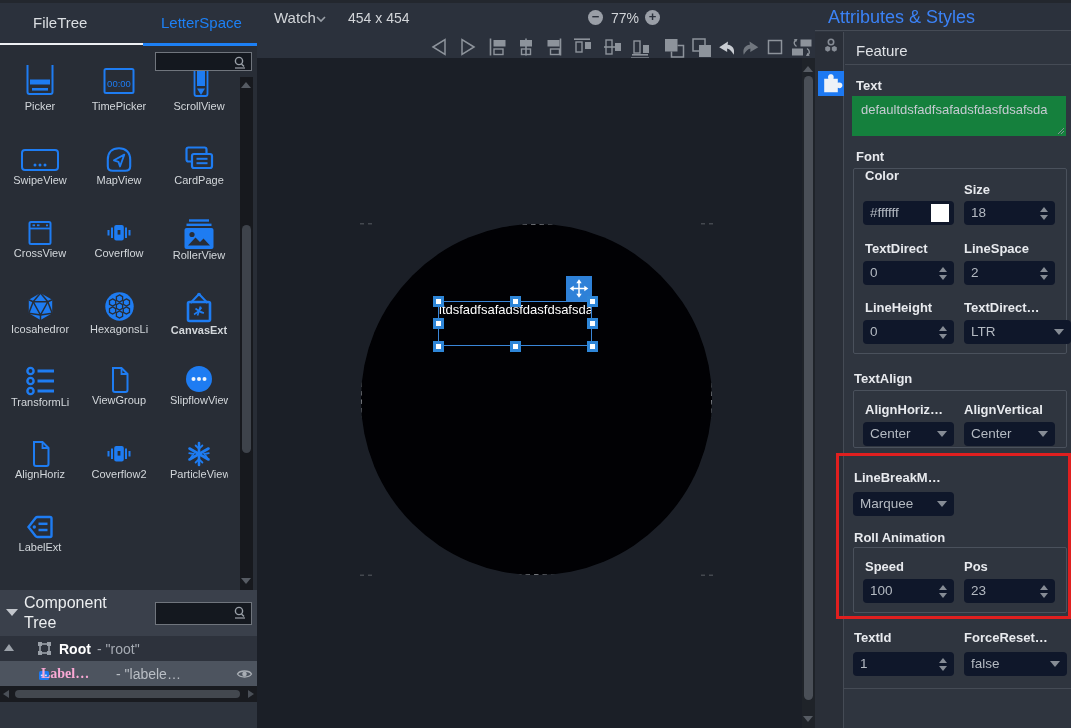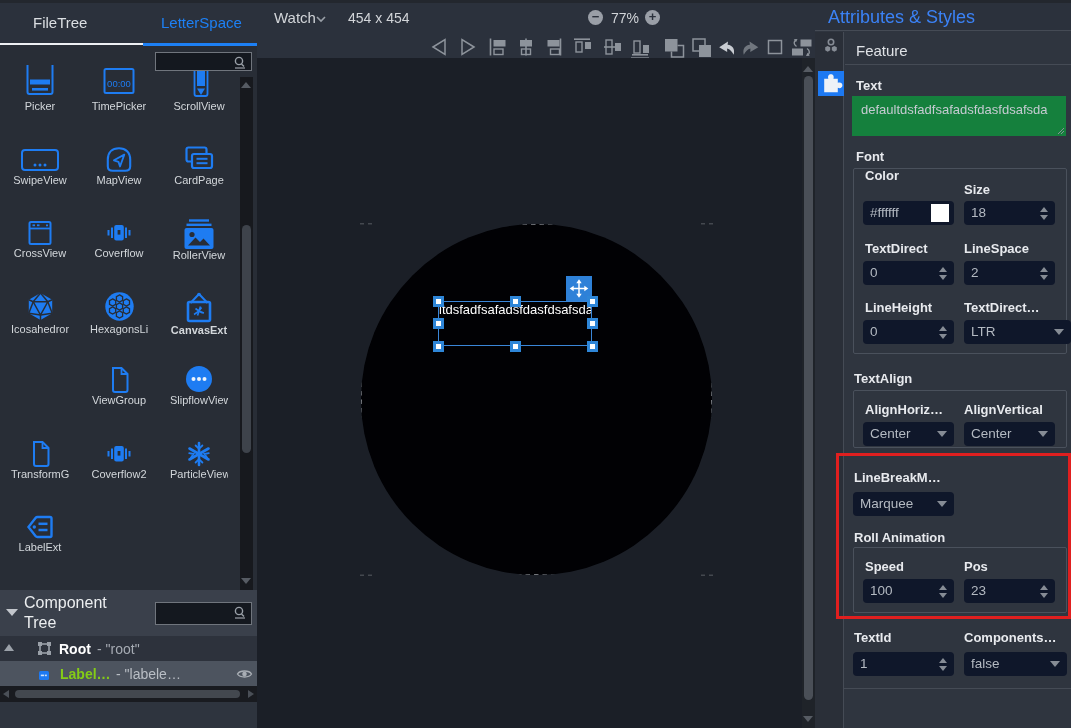--- a/index.html
+++ b/index.html
@@ -216,20 +216,33 @@
         <rect x="4" y="10" width="22" height="19" rx="1.5" stroke="#1e7cf2" stroke-width="2.6" fill="none"></rect>
         <g stroke="#1e7cf2" stroke-width="1.7" fill="none">
           <path d="M10 22.5 C13 21 16 18 17.5 15.5"></path>
           <path d="M11.5 16.5 C14 18.5 17 20.5 20 21"></path>
           <path d="M13.5 23.5 L16.5 14.5"></path>
         </g>
       </svg>
       <div class="t" style="margin-top:1px;font-weight:bold;">CanvasExt</div>
     </div>
 
+  <div class="cell" style="left:1px;top:366px;">
+      <svg width="32" height="30" viewBox="0 0 32 30">
+        <g stroke="#1e7cf2" fill="none">
+          <circle cx="6.5" cy="5" r="3.1" stroke-width="2.4"></circle>
+          <circle cx="6.5" cy="15" r="3.1" stroke-width="2.4"></circle>
+          <circle cx="6.5" cy="25" r="3.1" stroke-width="2.4"></circle>
+          <line x1="13.5" y1="5" x2="30" y2="5" stroke-width="3"></line>
+          <line x1="13.5" y1="15" x2="30" y2="15" stroke-width="3"></line>
+          <line x1="13.5" y1="25" x2="30" y2="25" stroke-width="3"></line>
+        </g>
+      </svg>
+      <div class="t">TransformLi</div>
+    </div>
   <div class="cell" style="left:80px;top:366px;">
       <svg width="28" height="28" viewBox="0 0 28 28">
         <path d="M8 2 H16.5 L22.5 8 V24 Q22.5 26 20.5 26 H10 Q8 26 8 24 Z" stroke="#1e7cf2" stroke-width="2" fill="none"></path>
         <path d="M16.5 2 V8 H22.5" stroke="#1e7cf2" stroke-width="1.8" fill="none"></path>
       </svg>
       <div class="t">ViewGroup</div>
     </div>
   <div class="cell" style="left:160px;top:366px;">
       <svg width="28" height="28" viewBox="0 0 28 28">
         <circle cx="14" cy="13" r="13" fill="#1e7cf2"></circle>
@@ -238,21 +251,21 @@
         <circle cx="19.5" cy="13" r="2" fill="#eef4fb"></circle>
       </svg>
       <div class="t">SlipflowView</div>
     </div>
 
   <div class="cell" style="left:1px;top:440px;">
       <svg width="28" height="28" viewBox="0 0 28 28">
         <path d="M8 2 H16.5 L22.5 8 V24 Q22.5 26 20.5 26 H10 Q8 26 8 24 Z" stroke="#1e7cf2" stroke-width="2" fill="none"></path>
         <path d="M16.5 2 V8 H22.5" stroke="#1e7cf2" stroke-width="1.8" fill="none"></path>
       </svg>
-      <div class="t">TransformG</div>
+      <div class="t">AlignHoriz</div>
     </div>
   <div class="cell" style="left:80px;top:440px;">
       <svg width="28" height="28" viewBox="0 0 28 28">
         <g stroke="#1e7cf2" fill="none">
           <rect x="10.2" y="7" width="7.6" height="13.5" rx="1" stroke-width="2" fill="#1e7cf2"></rect>
           <rect x="12.6" y="11" width="2.8" height="4.6" fill="#282d36" stroke="none"></rect>
           <line x1="7" y1="8.5" x2="7" y2="19" stroke-width="2"></line>
           <line x1="3.5" y1="11" x2="3.5" y2="16.5" stroke-width="2"></line>
           <line x1="21" y1="8.5" x2="21" y2="19" stroke-width="2"></line>
           <line x1="24.5" y1="11" x2="24.5" y2="16.5" stroke-width="2"></line>
@@ -321,21 +334,21 @@
     </svg>
   <div class="abs" style="left:59px; top:641px; font-size:14px; font-weight:bold; color:#fff;">Root</div>
   <div class="abs" style="left:97px; top:641px; font-size:14px; color:#a6abb3;">- "root"</div>
 
   <div id="row-label" class="abs"></div>
   <svg class="abs" style="left:39px; top:671px;" width="10" height="9" viewBox="0 0 10 9">
       <rect x="0" y="0" width="10" height="9" rx="1.5" fill="#1d79f2"></rect>
       <rect x="1.8" y="3.6" width="3.4" height="1.6" fill="#cfe2fa"></rect>
       <rect x="6" y="3.6" width="1.8" height="1.6" fill="#cfe2fa"></rect>
     </svg>
-  <div class="abs" style="left:60px; top:666px; font-size:14px; font-weight:bold; color:#84cc16;">Label…</div>
+  <div class="abs" style="left:41px; top:666px; font-size:14px; font-weight:bold; color:#f9a8d4;font-family:Liberation Serif, serif;">Label…</div>
   <div class="abs" style="left:116px; top:666px; font-size:14px; color:#b9bec5;">- "labele…</div>
   <svg class="abs" style="left:236px; top:668px;" width="17" height="12" viewBox="0 0 17 12">
       <path d="M1.5 6 C4 2 13 2 15.5 6 C13 10 4 10 1.5 6 Z" fill="none" stroke="#a9aeb5" stroke-width="1.4"></path>
       <circle cx="8.5" cy="6" r="2.3" fill="#a9aeb5"></circle>
     </svg>
 
   <div id="hsb" class="abs"></div>
   <div class="abs" style="left:15px; top:690px; width:225px; height:8px; background:#43484f; border-radius:4px;"></div>
   <div class="abs" style="left:3px; top:690px; width:0;height:0; border-top:4px solid transparent; border-bottom:4px solid transparent; border-right:6px solid #4a4f57;"></div>
   <div class="abs" style="left:248px; top:690px; width:0;height:0; border-top:4px solid transparent; border-bottom:4px solid transparent; border-left:6px solid #4a4f57;"></div>
@@ -529,20 +542,20 @@
   <div class="input" style="left:863px; top:579px; width:91px;">100<span class="spin">
         <span class="u"></span>
         <span class="d"></span>
       </span></div>
   <div class="input" style="left:964px; top:579px; width:91px;">23<span class="spin">
         <span class="u"></span>
         <span class="d"></span>
       </span></div>
 
   <div class="flabel" style="left:854px; top:630px;">TextId</div>
-  <div class="flabel" style="left:964px; top:630px;">Components…</div>
+  <div class="flabel" style="left:964px; top:630px;">ForceReset…</div>
   <div class="input" style="left:853px; top:652px; width:101px;">1<span class="spin">
         <span class="u"></span>
         <span class="d"></span>
       </span></div>
   <div class="input" style="left:964px; top:652px; width:103px;">false<span class="drop"></span></div>
   <div id="divider2" class="abs"></div>
 </div>
 
 </body></html>

